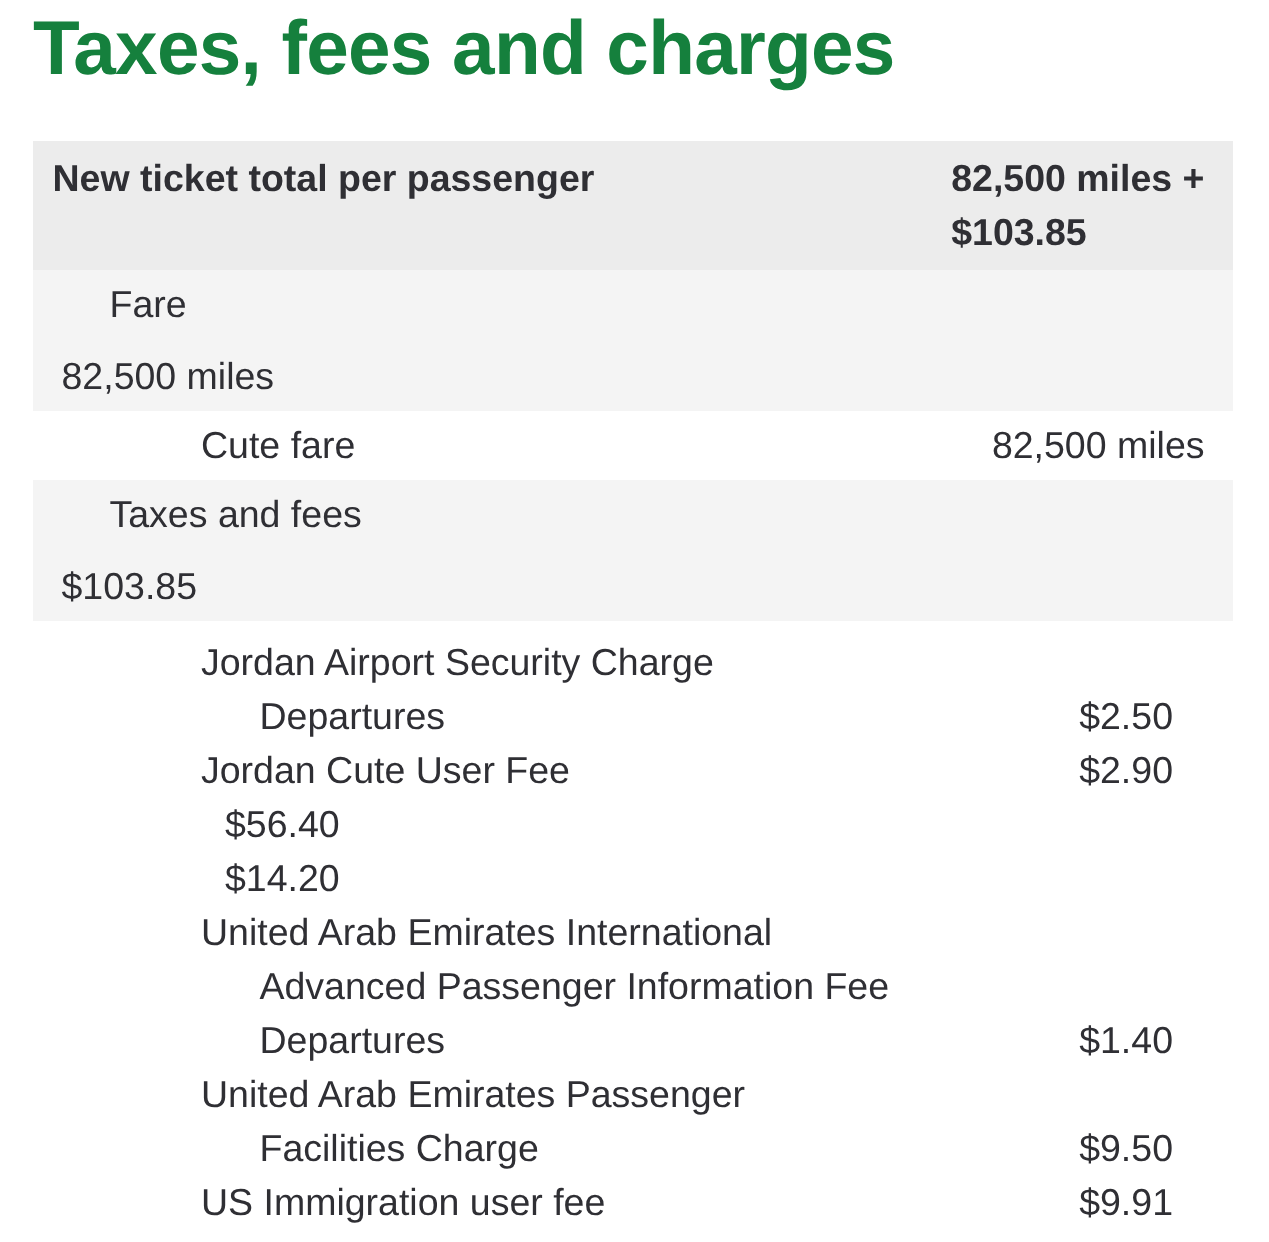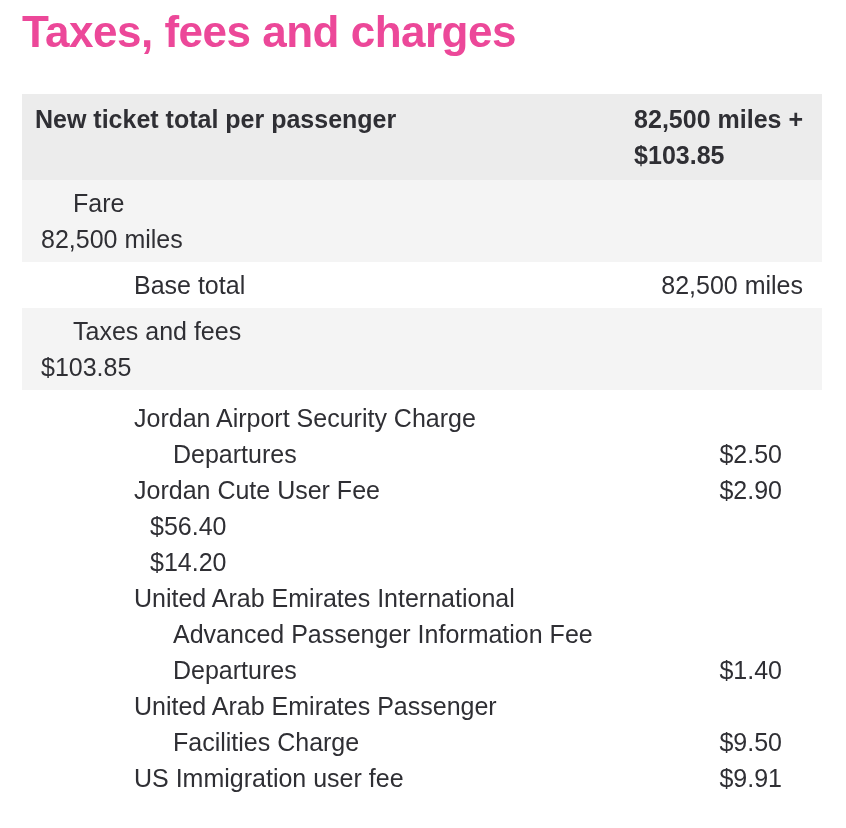--- a/index.html
+++ b/index.html
@@ -16,34 +16,35 @@
     font-size: 25px;
     line-height: 36px;
     -webkit-font-smoothing: antialiased;
   }
   .page {
     padding: 10px 24px 0 22px;
     box-sizing: border-box;
     width: 846px;
   }
   h1.page-title {
-    font-size: 44px;
+    font-size: 51px;
     line-height: 44px;
     font-weight: 800;
     letter-spacing: -0.5px;
-    color: #ec4899;
+    color: #15803d;
     margin: 0 0 40px 0;
   }
   .fare-table { width: 100%; }
 
   .row {
     display: flex;
     justify-content: space-between;
     align-items: flex-start;
     box-sizing: border-box;
+    gap: 12px;
   }
   .row .value { white-space: pre-line; }
 
   .row-total {
     background: #ececec;
     padding: 7px 19px 7px 13px;
     font-weight: 700;
   }
   .row-shaded {
     background: #f4f4f4;
@@ -92,21 +93,21 @@
       <div class="value">82,500 miles +
 $103.85</div>
     </div>
 
     <div class="row row-shaded indent-1">
       <div class="label">Fare</div>
       <div class="value">82,500 miles</div>
     </div>
 
     <div class="row row-white indent-2">
-      <div class="label">Base total</div>
+      <div class="label">Cute fare</div>
       <div class="value">82,500 miles</div>
     </div>
 
     <div class="row row-shaded indent-1">
       <div class="label">Taxes and fees</div>
       <div class="value">$103.85</div>
     </div>
 
     <div class="fee-list">
 

